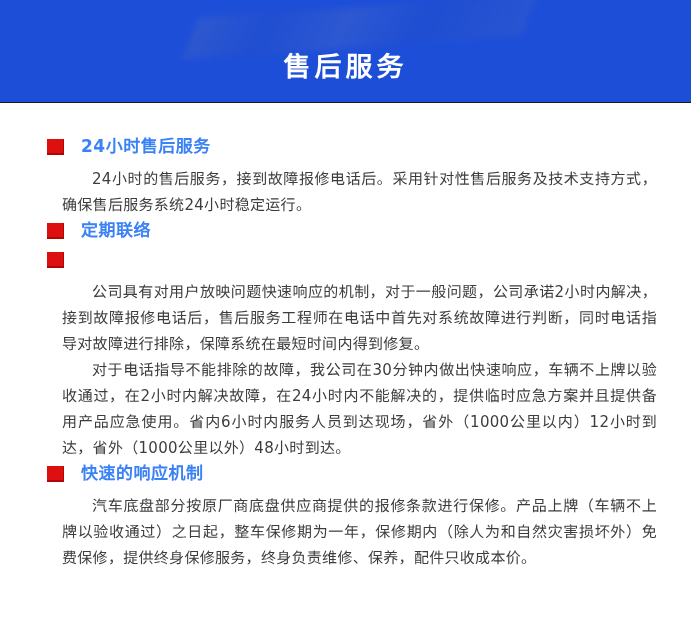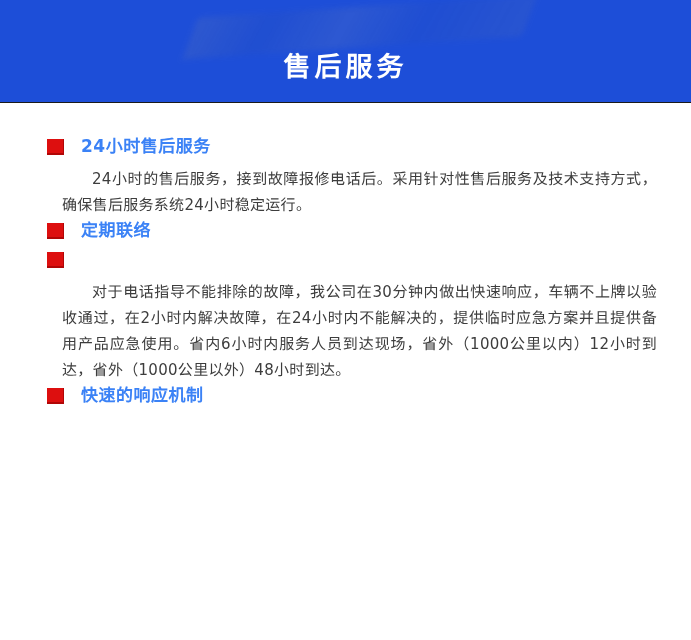--- a/index.html
+++ b/index.html
@@ -113,24 +113,26 @@
       <div class="sec-head">
         <span class="bullet"></span>
         <h2 class="sec-title">定期联络</h2>
       </div>
     </section>
 
     <section class="svc">
       <div class="sec-head">
         <span class="bullet"></span>
       </div>
+      <p>公司具有对用户放映问题快速响应的机制，对于一般问题，公司承诺2小时内解决，接到故障报修电话后，售后服务工程师在电话中首先对系统故障进行判断，同时电话指导对故障进行排除，保障系统在最短时间内得到修复。</p>
       <p>对于电话指导不能排除的故障，我公司在30分钟内做出快速响应，车辆不上牌以验收通过，在2小时内解决故障，在24小时内不能解决的，提供临时应急方案并且提供备用产品应急使用。省内6小时内服务人员到达现场，省外（1000公里以内）12小时到达，省外（1000公里以外）48小时到达。</p>
     </section>
 
     <section class="svc">
       <div class="sec-head">
         <span class="bullet"></span>
         <h2 class="sec-title">快速的响应机制</h2>
       </div>
+      <p>汽车底盘部分按原厂商底盘供应商提供的报修条款进行保修。产品上牌（车辆不上牌以验收通过）之日起，整车保修期为一年，保修期内（除人为和自然灾害损坏外）免费保修，提供终身保修服务，终身负责维修、保养，配件只收成本价。</p>
     </section>
 
   </main>
 </div>
 
 </body></html>

